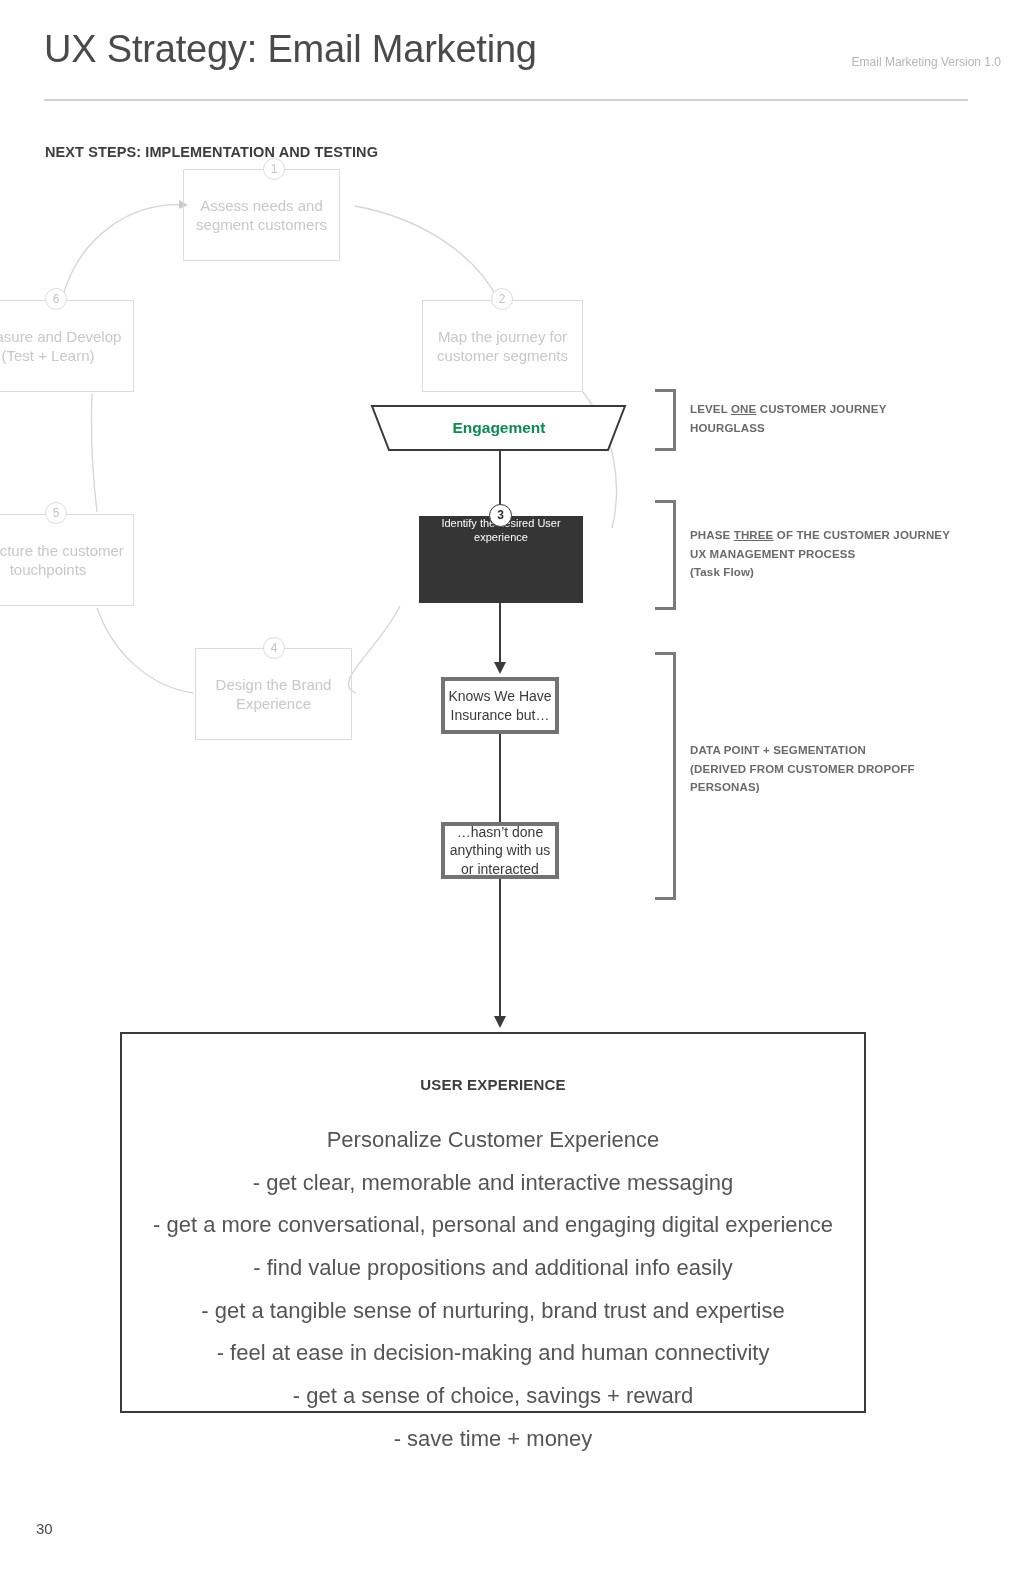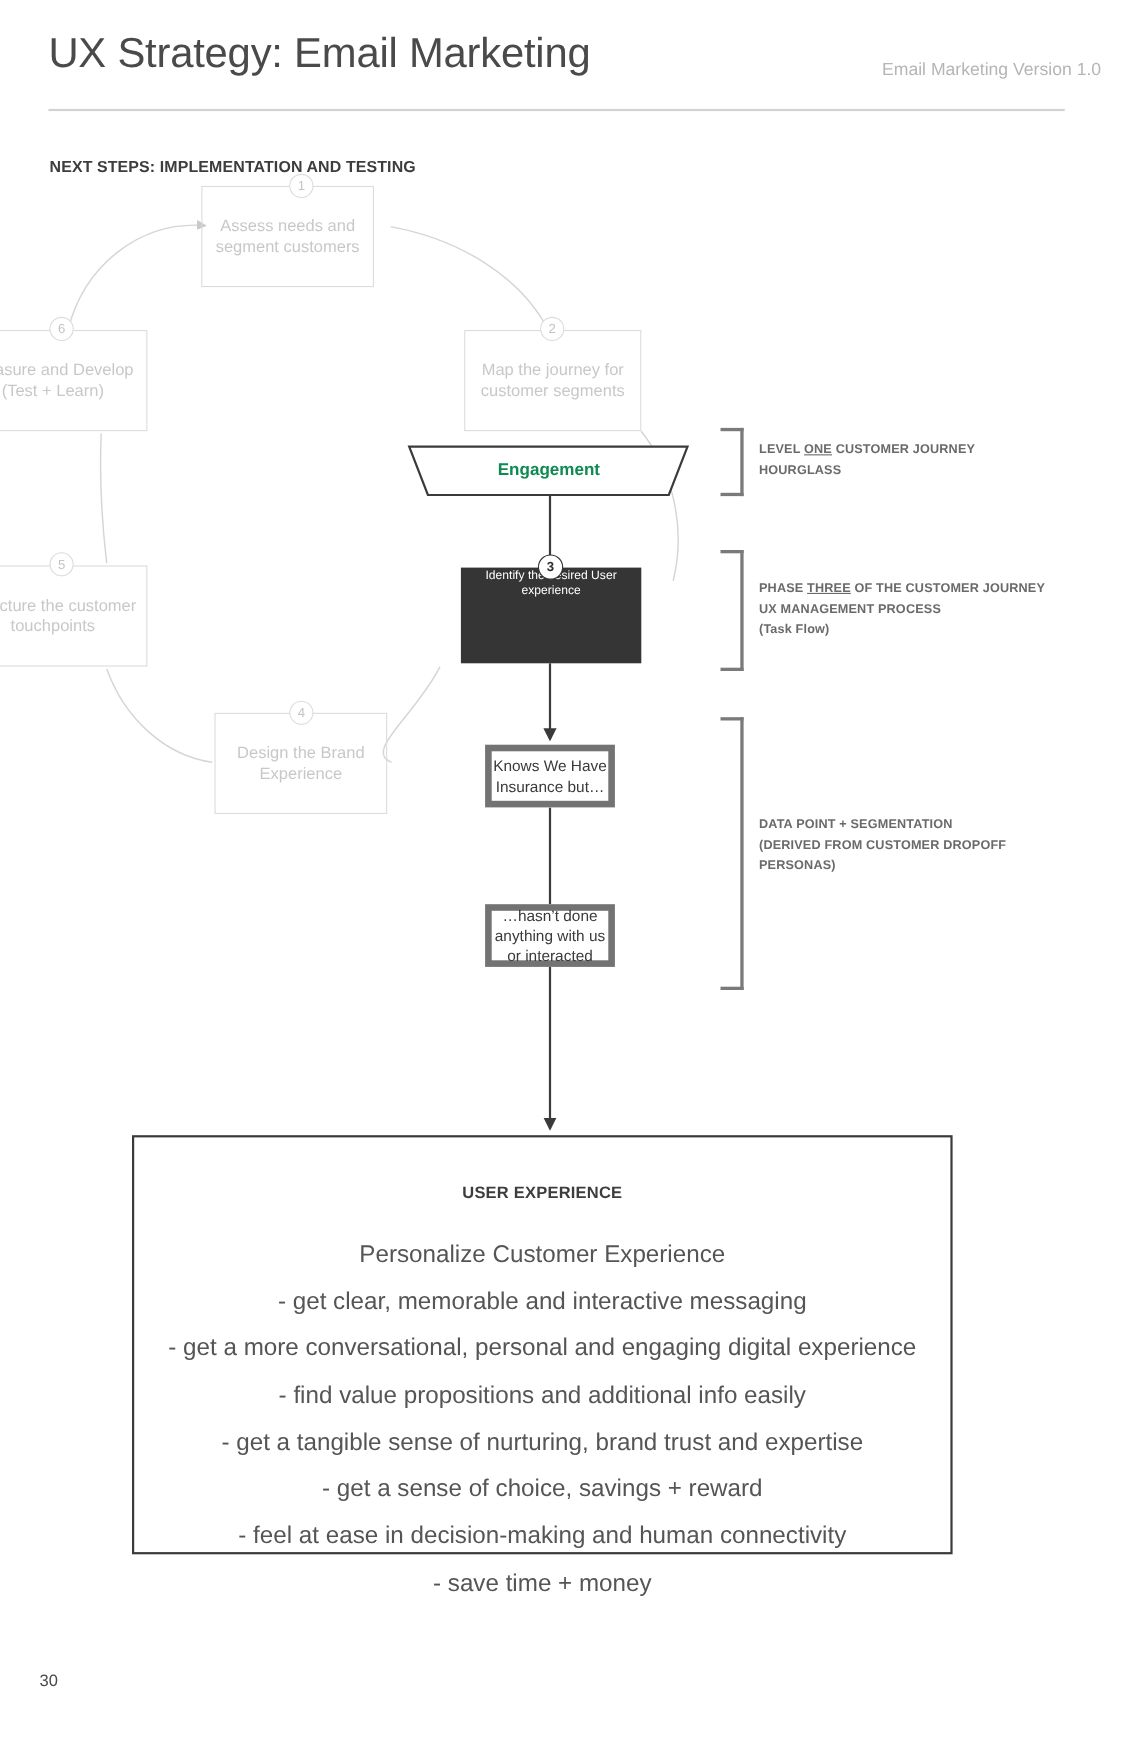--- a/index.html
+++ b/index.html
@@ -31,21 +31,21 @@
     font-size: 38px;
     font-weight: 400;
     color: #4a4a4a;
     letter-spacing: -0.2px;
     white-space: nowrap;
   }
   #version-label {
     position: absolute;
     right: 58px;
     top: 55px;
-    font-size: 16px;
+    font-size: 12px;
     color: #b5b5b5;
     white-space: nowrap;
   }
   #header-rule {
     position: absolute;
     left: 44px;
     top: 99px;
     width: 924px;
     height: 2px;
     background: #d2d2d2;
@@ -160,21 +160,21 @@
     font-size: 12px;
     font-weight: bold;
     line-height: 20px;
     text-align: center;
     box-sizing: border-box;
     z-index: 3;
   }
 
   .flow-box {
     position: absolute;
-    border: 6px solid #737373;
+    border: 4px solid #737373;
     background: #ffffff;
     box-sizing: border-box;
     display: flex;
     align-items: center;
     justify-content: center;
     text-align: center;
     font-size: 14px;
     line-height: 1.33;
     color: #3a3a3a;
     z-index: 2;
@@ -350,19 +350,19 @@
   </div>
 
 <div id="ux-panel">
   <div id="ux-panel-title">USER EXPERIENCE</div>
   <ul id="ux-panel-list">
       <li>Personalize Customer Experience</li>
       <li>- get clear, memorable and interactive messaging</li>
       <li>- get a more conversational, personal and engaging digital experience</li>
       <li>- find value propositions and additional info easily</li>
       <li>- get a tangible sense of nurturing, brand trust and expertise</li>
+      <li>- feel at ease in decision-making and human connectivity</li>
       <li>- get a sense of choice, savings + reward</li>
-      <li>- feel at ease in decision-making and human connectivity</li>
       <li>- save time + money</li>
     </ul>
 </div>
 
 <div id="page-number">30</div>
 
 </body></html>

